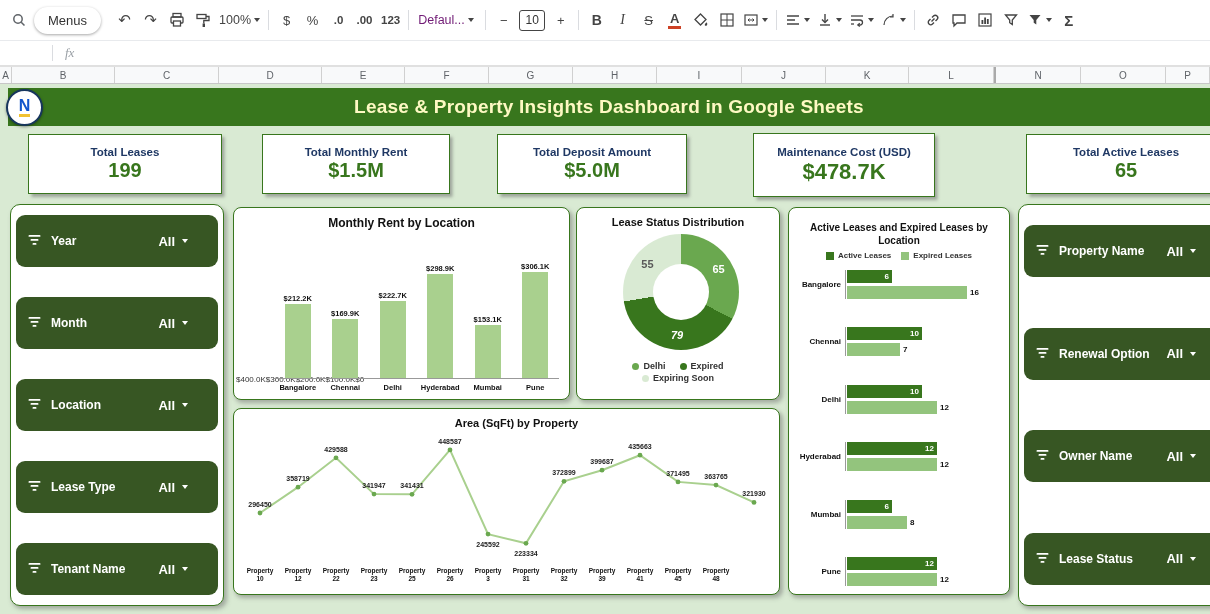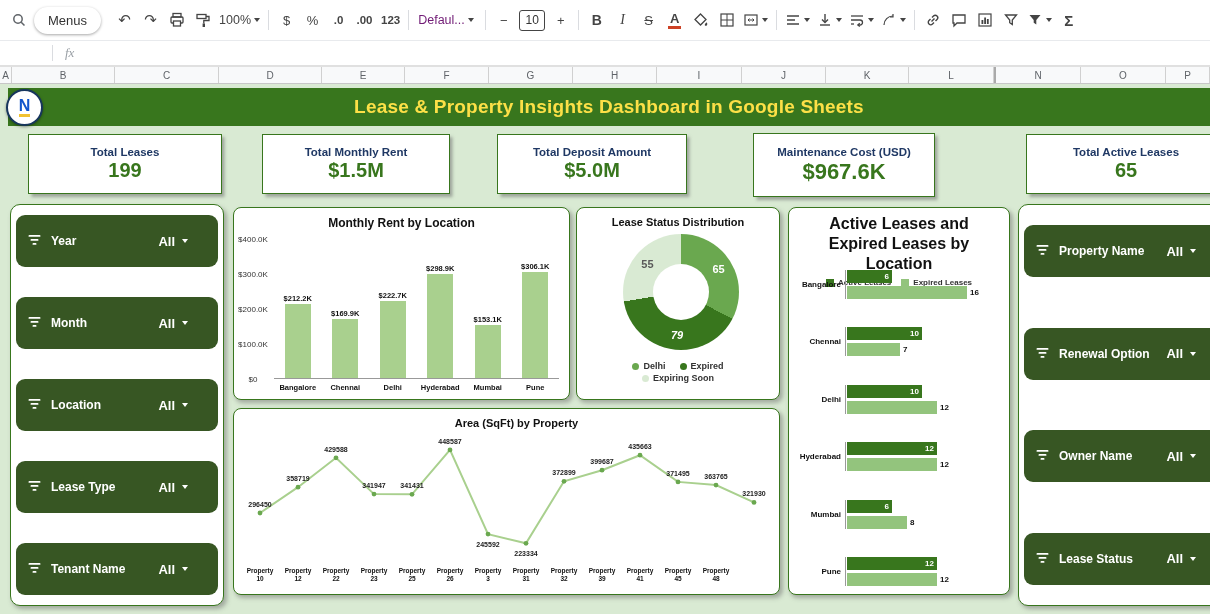--- a/index.html
+++ b/index.html
@@ -35,21 +35,21 @@
   .col-headers { position:absolute; top:66px; left:0; width:1210px; height:18px; display:grid;
     grid-template-columns:12px 103px 104px 103px 83px 84px 84px 84px 85px 84px 83px 85px 87px 85px 44px;
     background:#f8f9fa; border-bottom:1px solid #c7c7c7; border-top:1px solid #e0e0e0; }
   .col-h { border-right:1px solid #d0d0d0; font-size:10px; color:#5f6368; display:flex; align-items:center; justify-content:center; overflow:hidden; }
   .col-h:nth-child(13) { border-left:2px solid #aaa; }
 
   
   .sheet { position:absolute; top:84px; left:0; width:1210px; height:530px; background:#d9ead3; }
 
   .banner { position:absolute; left:8px; top:4px; width:1202px; height:38px; background:#38761d; display:flex; align-items:center; justify-content:center; }
-  .banner-title { color:#fde047; font-size:19px; font-weight:bold; letter-spacing:.2px; }
+  .banner-title { color:#fef9c3; font-size:19px; font-weight:bold; letter-spacing:.2px; }
   .logo { position:absolute; left:6px; top:5px; width:37px; height:37px; border-radius:50%; background:#fff; border:2px solid #17365d; z-index:3; display:flex; align-items:center; justify-content:center; box-shadow:0 1px 3px rgba(0,0,0,.4); }
   .logo span { color:#1155cc; font-weight:bold; font-size:16px; line-height:1; border-bottom:3px solid #f1c232; }
 
   .kpi { position:absolute; top:50px; height:60px; background:#fff; border:1px solid #38761d; box-shadow:2.5px 3px 3px rgba(110,110,110,.55); display:flex; flex-direction:column; align-items:center; justify-content:center; gap:1px; }
   .kpi-label { font-size:11.5px; font-weight:bold; color:#1f3864; }
   .kpi-value { font-size:20px; font-weight:bold; color:#38761d; }
   #kpi-1{left:28px;width:194px} #kpi-2{left:262px;width:188px} #kpi-3{left:497px;width:190px}
   #kpi-4{left:753px;width:182px;top:49px;height:64px} #kpi-4 .kpi-value{font-size:22px}
   #kpi-5{left:1026px;width:200px}
 
@@ -58,21 +58,21 @@
   .panel-right { left:1018px; top:120px; width:214px; height:402px; padding:20px 5px; }
   .slicer { height:52px; border-radius:9px; background:#375623; color:#fff; display:flex; align-items:center; padding:0 26px 0 12px; gap:10px; flex:none; }
   .slicer-label { font-size:12px; font-weight:bold; flex:1; }
   .slicer-all { font-size:13px; font-weight:bold; display:flex; align-items:center; }
   .slicer-all > span { margin-right:4px; }
 
   .card { position:absolute; background:#fff; border:1.5px solid #38761d; border-radius:8px; box-shadow:2.5px 3px 4px rgba(110,110,110,.5); }
   .card-title { text-align:center; font-weight:bold; color:#111; }
   #chart-monthly { left:233px; top:123px; width:337px; height:193px; }
   #chart-monthly .card-title { font-size:12px; margin-top:8px; }
-  .yaxis { position:absolute; left:2px; top:27px; width:34px; height:149px; display:flex; flex-direction:column; justify-content:space-between; align-items:center; font-size:8px; color:#333; }
+  .yaxis { position:absolute; left:2px; top:27px; width:34px; height:149px; display:flex; flex-direction:row; justify-content:space-between; align-items:flex-end; font-size:8px; color:#333; }
   .plot { position:absolute; left:40px; right:10px; top:32px; height:139px; border-bottom:1px solid #999; display:flex; align-items:flex-end; justify-content:space-around; }
   .vcol { display:flex; flex-direction:column; align-items:center; justify-content:flex-end; height:100%; width:42px; }
   .vval { font-size:7.5px; font-weight:bold; color:#111; margin-bottom:1px; white-space:nowrap; }
   .vbar { width:26px; }
   .xrow { position:absolute; left:40px; right:10px; top:175px; display:flex; justify-content:space-around; }
   .vxlab { width:42px; text-align:center; font-size:7.5px; font-weight:bold; color:#111; }
 
   #chart-donut { left:576px; top:123px; width:204px; height:193px; }
   #chart-donut .card-title { font-size:11px; margin-top:8px; }
   .donut-wrap { position:absolute; left:0; top:0; width:100%; height:100%; }
@@ -84,21 +84,21 @@
   .leg-dot { width:7px; height:7px; border-radius:50%; flex:none; }
   .leg-sq { width:8px; height:8px; flex:none; }
 
   #chart-line { left:233px; top:324px; width:547px; height:187px; }
   #chart-line .card-title { font-size:11px; margin-top:8px;margin-left:20px; }
   #chart-line svg { position:absolute; left:6px; top:24px; }
   .lxrow { position:absolute; left:7px; top:158px; display:flex; }
   .lxlab { width:38px; text-align:center; font-size:6.5px; font-weight:bold; color:#111; line-height:1.25; }
 
   #chart-grouped { left:788px; top:123px; width:222px; height:388px; }
-  #chart-grouped .card-title { font-size:16px; margin-top:6px; line-height:1.25; padding:0 12px; }
+  #chart-grouped .card-title { font-size:10px; margin-top:14px; line-height:1.25; padding:0 12px; }
   .grouped-legend { display:flex; justify-content:center; gap:10px; margin-top:4px; align-items:center; }
   .grouped-legend .leg-item { font-size:8px; }
   .grouped-rows { position:absolute; left:0; right:8px; top:62px; bottom:8px; display:flex; flex-direction:column; justify-content:space-between; }
   .grow { display:flex; align-items:center; }
   .grow-label { width:56px; text-align:right; font-size:8px; font-weight:bold; color:#111; padding-right:4px; flex:none; }
   .grow-bars { flex:1; display:flex; flex-direction:column; gap:3px; border-left:1px solid #999; padding-left:1px; }
   .gbar-line { height:13px; display:flex; align-items:center; }
   .gbar { height:13px; display:flex; align-items:center; justify-content:flex-end; }
   .gval-in { color:#fff; font-size:8px; font-weight:bold; padding-right:3px; }
   .gval-out { color:#111; font-size:8px; font-weight:bold; margin-left:3px; }
@@ -302,21 +302,21 @@
     <div class="kpi" id="kpi-2">
       <div class="kpi-label">Total Monthly Rent</div>
       <div class="kpi-value">$1.5M</div>
     </div>
     <div class="kpi" id="kpi-3">
       <div class="kpi-label">Total Deposit Amount</div>
       <div class="kpi-value">$5.0M</div>
     </div>
     <div class="kpi" id="kpi-4">
       <div class="kpi-label">Maintenance Cost (USD)</div>
-      <div class="kpi-value">$967.6K</div>
+      <div class="kpi-value">$478.7K</div>
     </div>
     <div class="kpi" id="kpi-5">
       <div class="kpi-label">Total Active Leases</div>
       <div class="kpi-value">65</div>
     </div>
 
     <div class="panel panel-left">
       <div class="slicer">
         <span><svg width="13" height="11" viewBox="0 0 13 11">
               <rect x="0.5" y="0" width="12" height="1.8" rx="0.9" fill="#fff"></rect>

